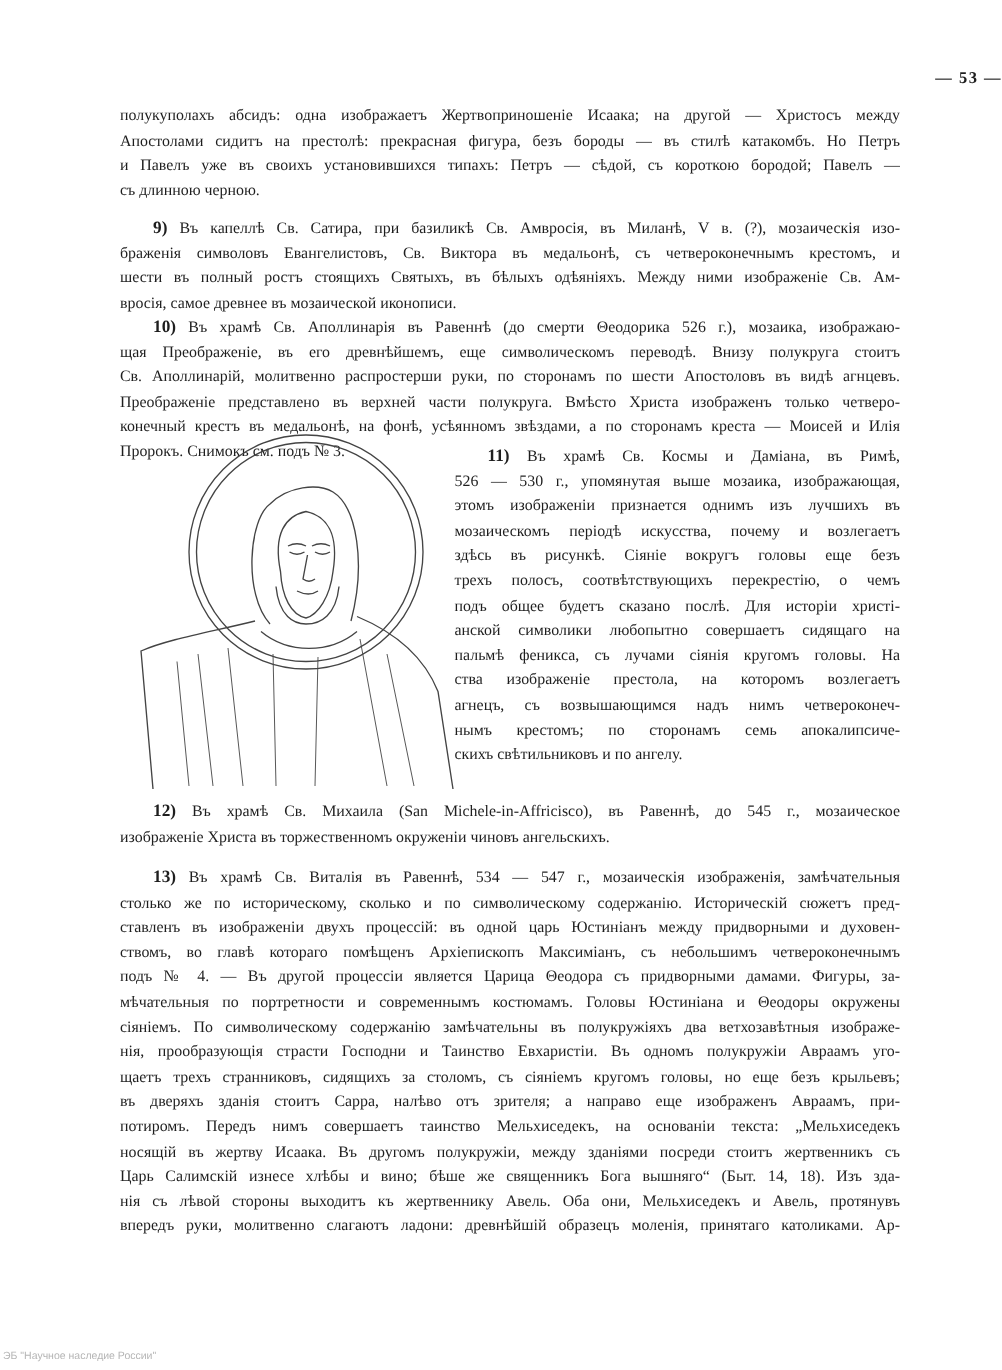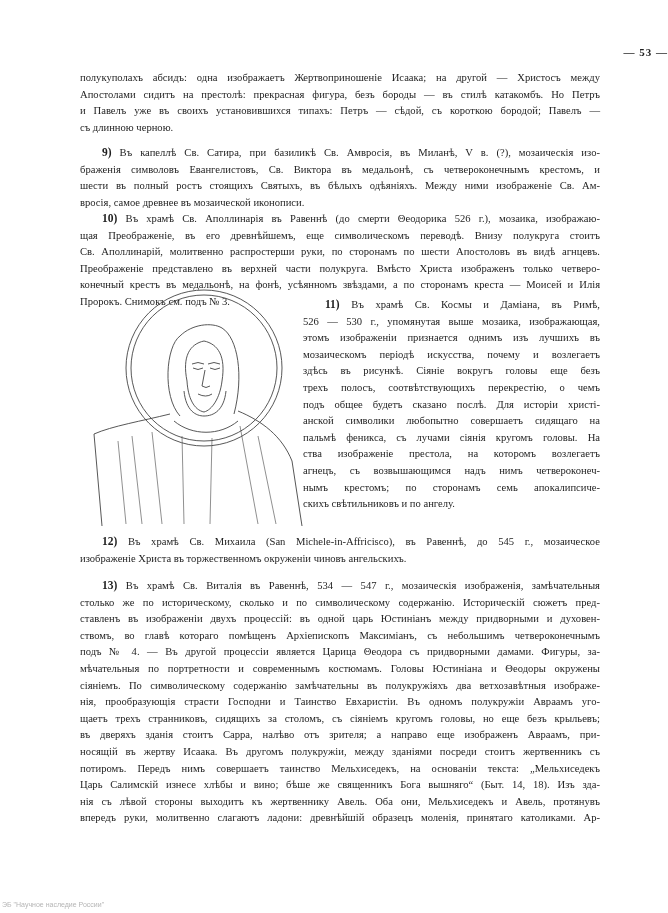--- a/index.html
+++ b/index.html
@@ -94,20 +94,20 @@
   <span class="line ind"><span class="num">13)</span> <span>Въ храмѣ Св. Виталія въ Равеннѣ, 534 — 547 г., мозаическія изображенія, замѣчательныя</span></span>
   <span class="line">столько же по историческому, сколько и по символическому содержанію. Историческій сюжетъ пред-</span>
   <span class="line">ставленъ въ изображеніи двухъ процессій: въ одной царь Юстиніанъ между придворными и духовен-</span>
   <span class="line">ствомъ, во главѣ котораго помѣщенъ Архіепископъ Максиміанъ, съ небольшимъ четвероконечнымъ</span>
   <span class="line">подъ № 4. — Въ другой процессіи является Царица Θеодора съ придворными дамами. Фигуры, за-</span>
   <span class="line">мѣчательныя по портретности и современнымъ костюмамъ. Головы Юстиніана и Θеодоры окружены</span>
   <span class="line">сіяніемъ. По символическому содержанію замѣчательны въ полукружіяхъ два ветхозавѣтныя изображе-</span>
   <span class="line">нія, прообразующія страсти Господни и Таинство Евхаристіи. Въ одномъ полукружіи Авраамъ уго-</span>
   <span class="line">щаетъ трехъ странниковъ, сидящихъ за столомъ, съ сіяніемъ кругомъ головы, но еще безъ крыльевъ;</span>
   <span class="line">въ дверяхъ зданія стоитъ Сарра, налѣво отъ зрителя; а направо еще изображенъ Авраамъ, при-</span>
+  <span class="line">потиромъ. Передъ нимъ совершаетъ таинство Мельхиседекъ, на основаніи текста: „Мельхиседекъ</span>
   <span class="line">носящій въ жертву Исаака. Въ другомъ полукружіи, между зданіями посреди стоитъ жертвенникъ съ</span>
-  <span class="line">потиромъ. Передъ нимъ совершаетъ таинство Мельхиседекъ, на основаніи текста: „Мельхиседекъ</span>
   <span class="line">Царь Салимскій изнесе хлѣбы и вино; бѣше же священникъ Бога вышняго“ (Быт. 14, 18). Изъ зда-</span>
   <span class="line">нія съ лѣвой стороны выходитъ къ жертвеннику Авель. Оба они, Мельхиседекъ и Авель, протянувъ</span>
   <span class="line">впередъ руки, молитвенно слагаютъ ладони: древнѣйшій образецъ моленія, принятаго католиками. Ар-</span>
 </div>
 
 <div class="footer">ЭБ "Научное наследие России"</div>
 
 </body></html>

